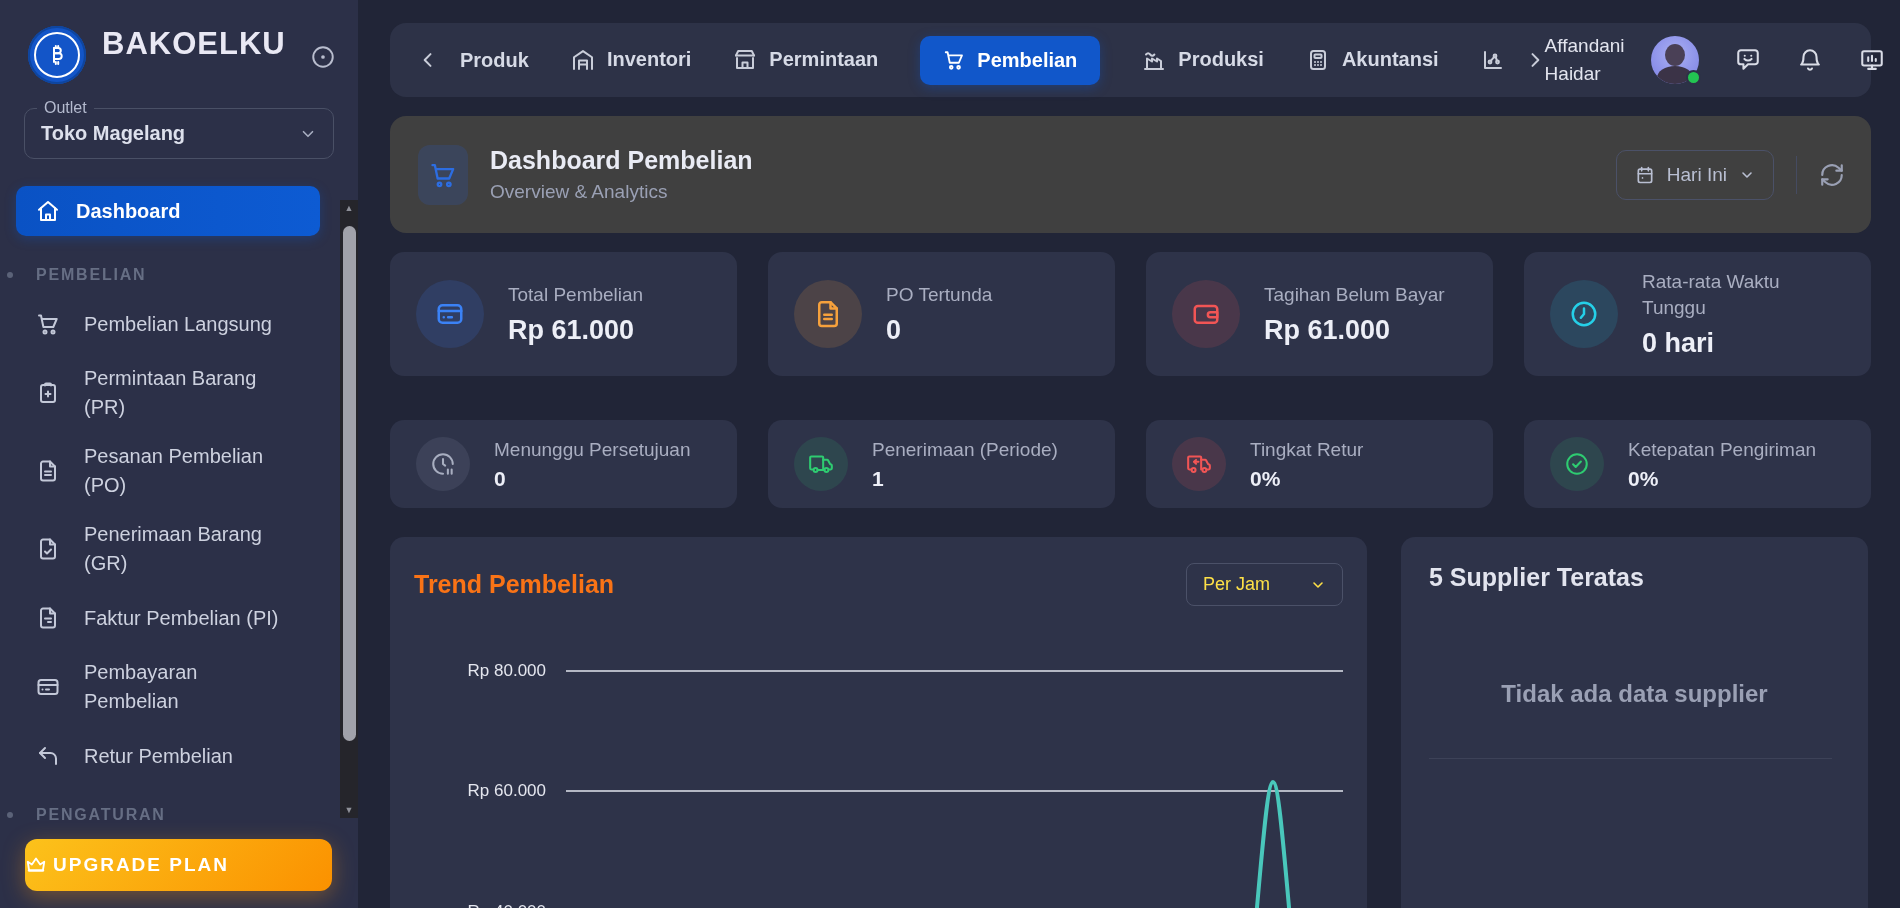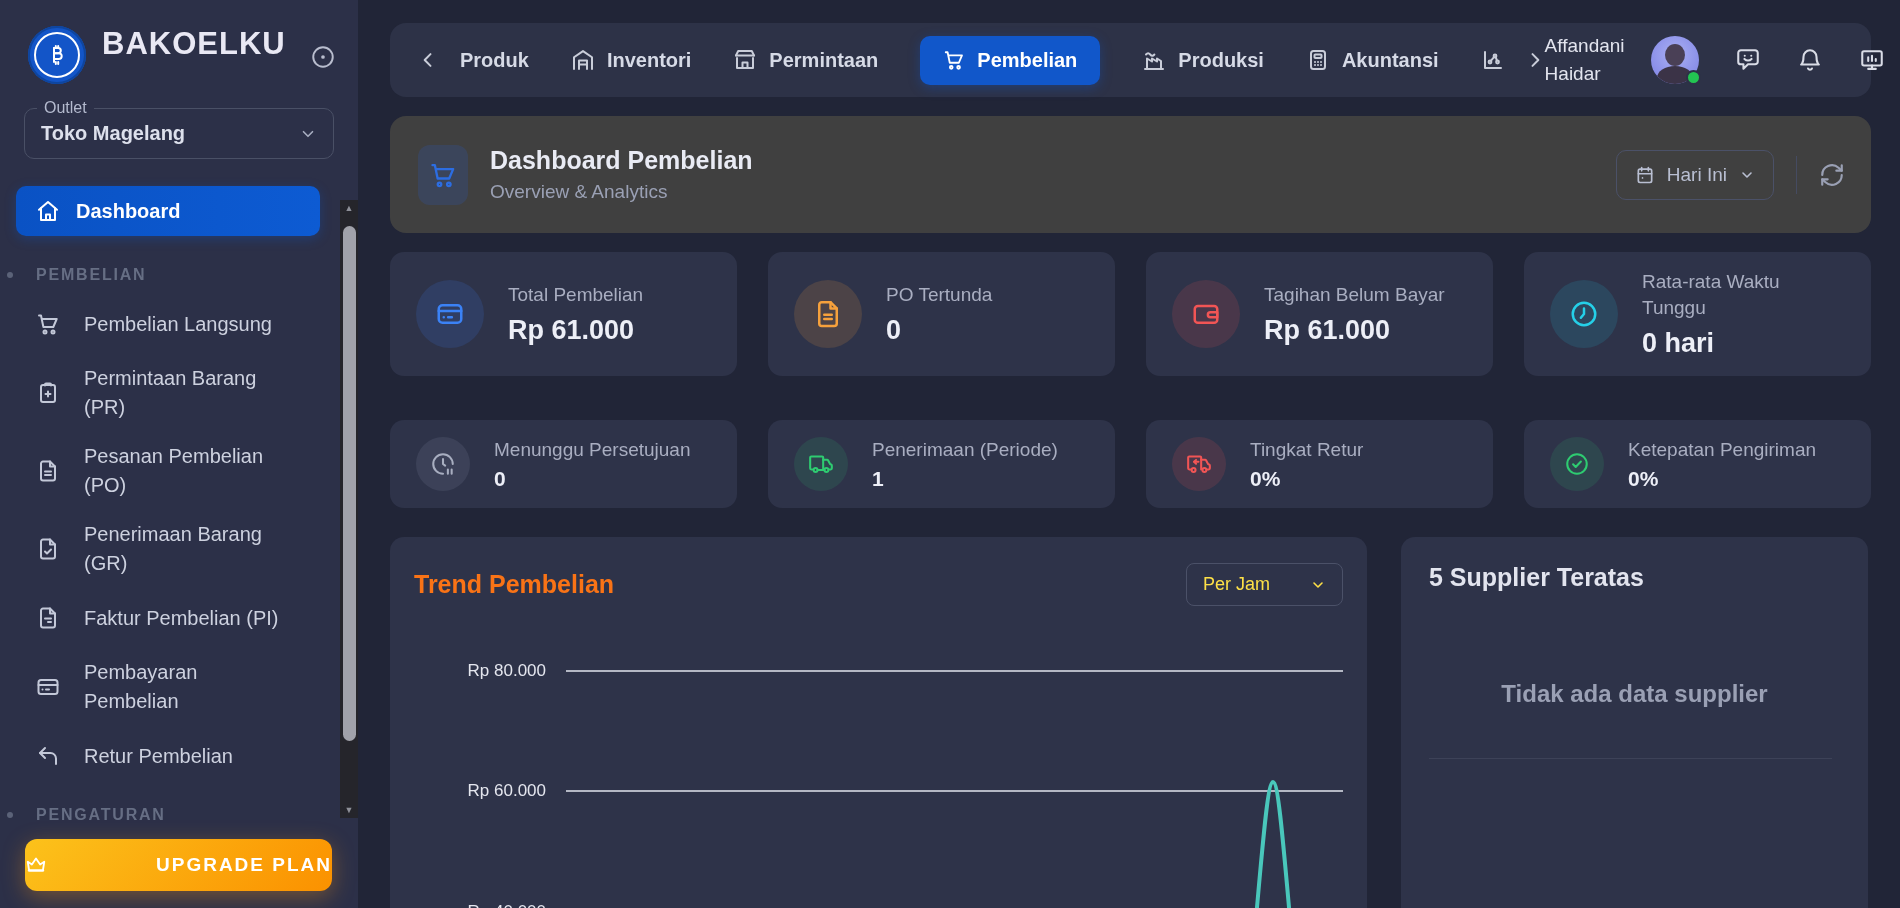--- a/index.html
+++ b/index.html
@@ -66,21 +66,21 @@
   .side-item{
     min-height:40px; display:flex; align-items:center; gap:24px; padding-left:36px;
     color:#cdd1df; font-size:20px; font-weight:500; cursor:pointer;
   }
   .side-item svg{ flex:none; color:#c3c8d8; }
   .side-item .lbl{ max-width:200px; line-height:1.45; }
   .upgrade-btn{
     position:absolute; left:25px; top:839px; width:307px; height:52px;
     border:none; border-radius:12px; cursor:pointer;
     background:linear-gradient(135deg,#fcc21b,#fb9100);
-    display:flex; align-items:center; justify-content:space-between; gap:12px;
+    display:flex; align-items:center; justify-content:flex-start; gap:6px;
     color:#ffffff; font-size:19px; font-weight:bold; letter-spacing:2px;
     font-family:"Liberation Sans", sans-serif;
     box-shadow:0 6px 22px rgba(250,150,20,.35);
   }
   
   .side-scrollbar{
     position:absolute; left:340px; top:200px; width:18px; height:618px;
     background:#25252b;
   }
   .sb-arrow{ position:absolute; left:0; width:18px; height:16px; display:flex; align-items:center; justify-content:center; color:#8e9099; font-size:9px; }
@@ -91,21 +91,21 @@
   }
 
   
   .topnav{
     position:absolute; left:390px; top:23px; width:1481px; height:74px;
     background:#2d3247; border-radius:16px;
     display:flex; align-items:center; padding:0 34px 0 28px;
   }
   .nav-arrow{ background:none; border:none; color:#c9cdd9; cursor:pointer; }
   .nav-items{ display:flex; align-items:center; gap:42px; margin-left:22px; }
-  .nav-item{ display:flex; align-items:center; gap:12px; color:#d6dae6; font-size:20px; font-weight:600; cursor:pointer; white-space:nowrap; }
+  .nav-item{ display:flex; align-items:flex-start; gap:12px; color:#d6dae6; font-size:20px; font-weight:600; cursor:pointer; white-space:nowrap; }
   .nav-item svg{ color:#c9cdd9; }
   .nav-item.active{
     background:#1157ca; color:#ffffff; padding:13px 23px; border-radius:10px;
     box-shadow:0 3px 12px rgba(17,87,202,.35);
   }
   .nav-item.active svg{ color:#ffffff; }
   .nav-item.icon-only{ color:#9aa0b4; }
   .nav-user{ margin-left:auto; display:flex; align-items:center; }
   .user-name{ font-size:19px; color:#e3e5ef; line-height:1.5; font-weight:500; }
   .avatar-wrap{ position:relative; margin-left:26px; cursor:pointer; }

